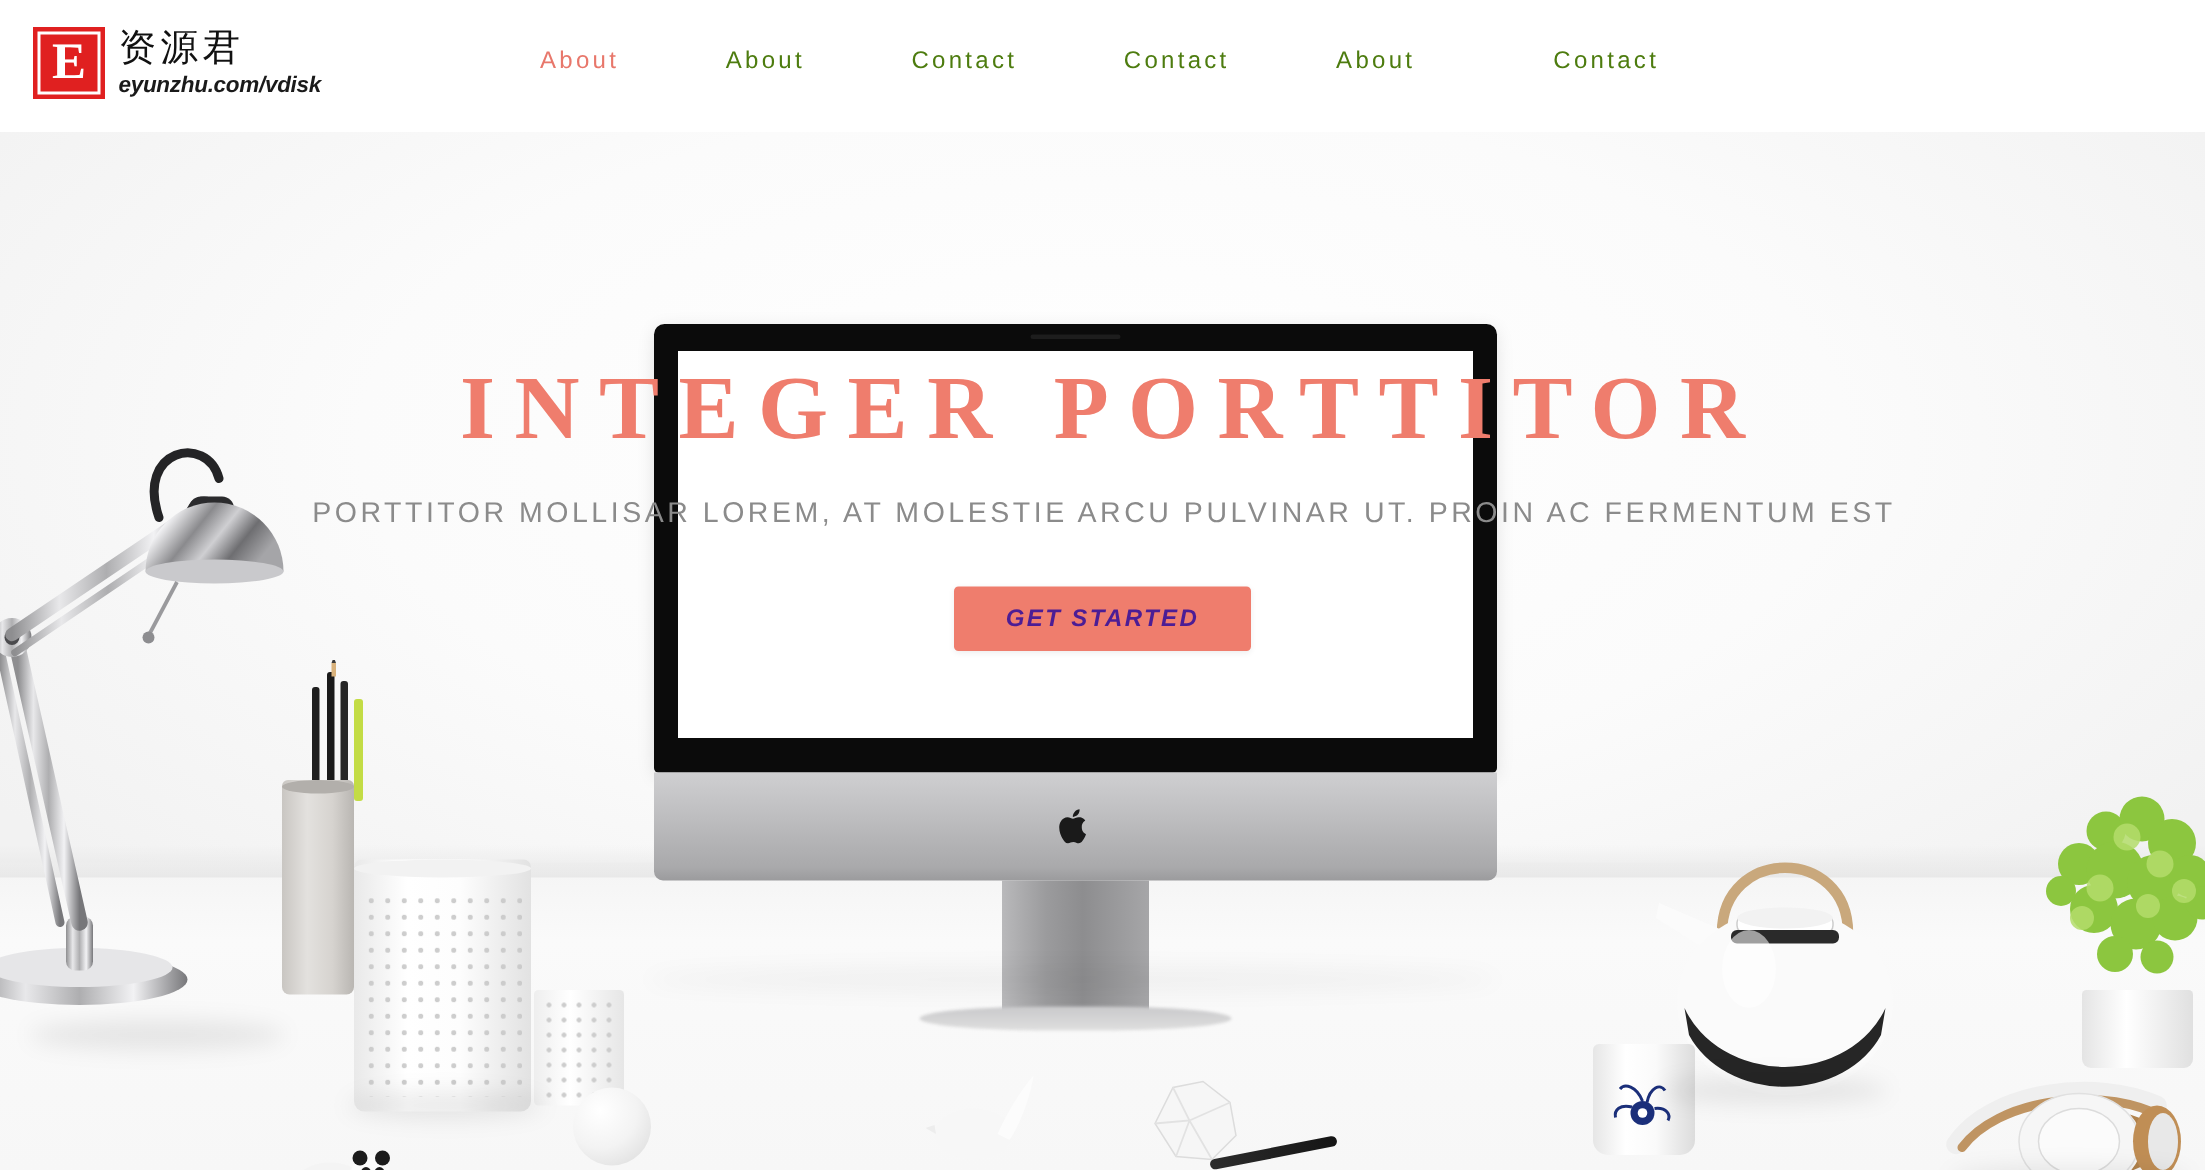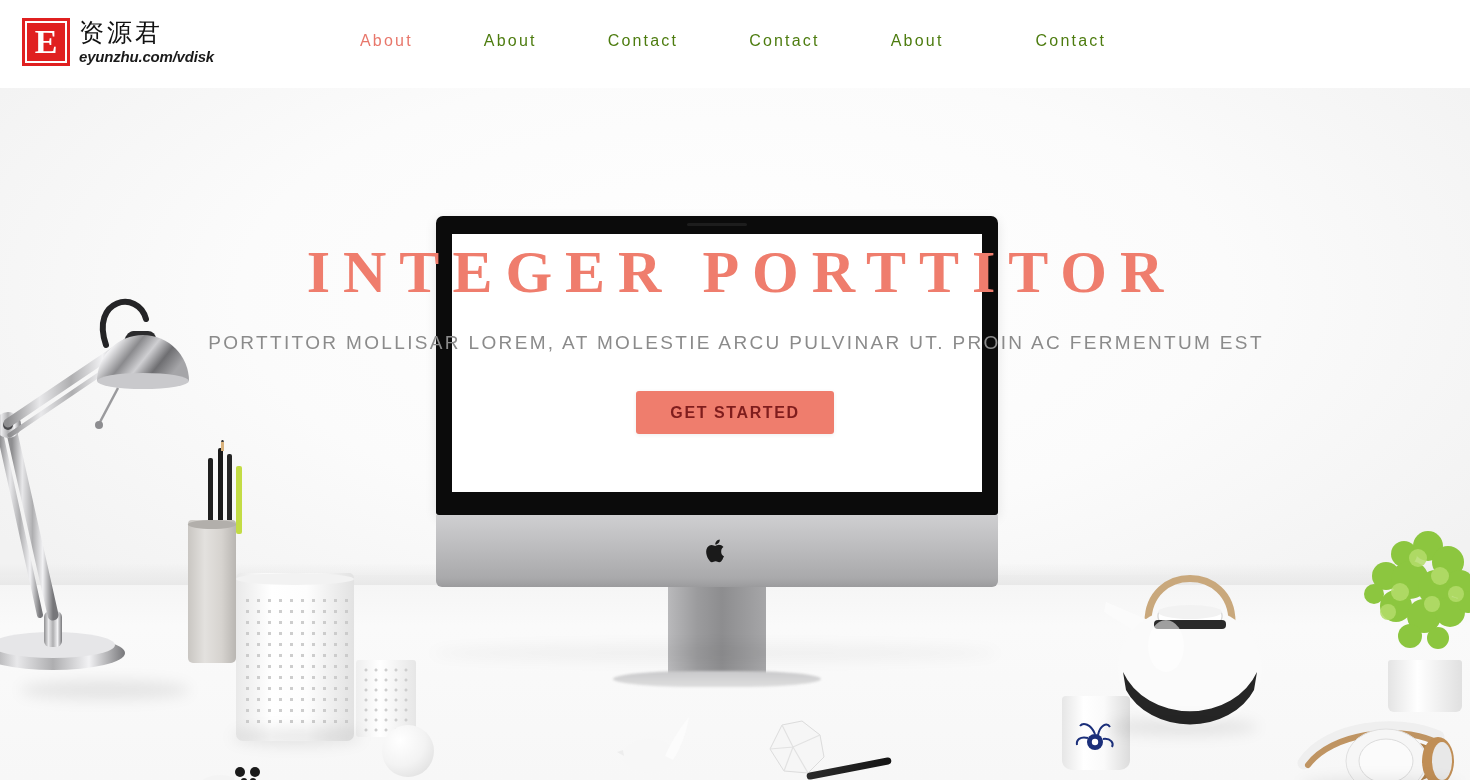--- a/index.html
+++ b/index.html
@@ -156,32 +156,33 @@
     font-size:19px;
     letter-spacing:2.35px;
     color:#8b8b8b;
     white-space:nowrap;
     text-indent:2px;
   }
   .hero-btn {
     margin-top:37px;
     pointer-events:auto;
     background:#ef7d6d;
-    color:#7f1d1d;
+    color:#4c1d95;
     border:none;
     border-radius:3px;
     font-family:"Liberation Sans", sans-serif;
     font-size:16px;
     font-weight:bold;
     letter-spacing:1.6px;
     padding:0 34px;
     height:43px;
     line-height:43px;
     cursor:pointer;
     box-shadow:0 1px 4px rgba(0,0,0,.07);
+    font-style:italic;
   }
 
   
   
   .lamp { position:absolute; left:-22px; top:205px; width:230px; height:405px; }
   .lamp svg { width:100%; height:100%; overflow:visible; }
 
   
   .cup-concrete {
     position:absolute; left:188px; top:432px;

